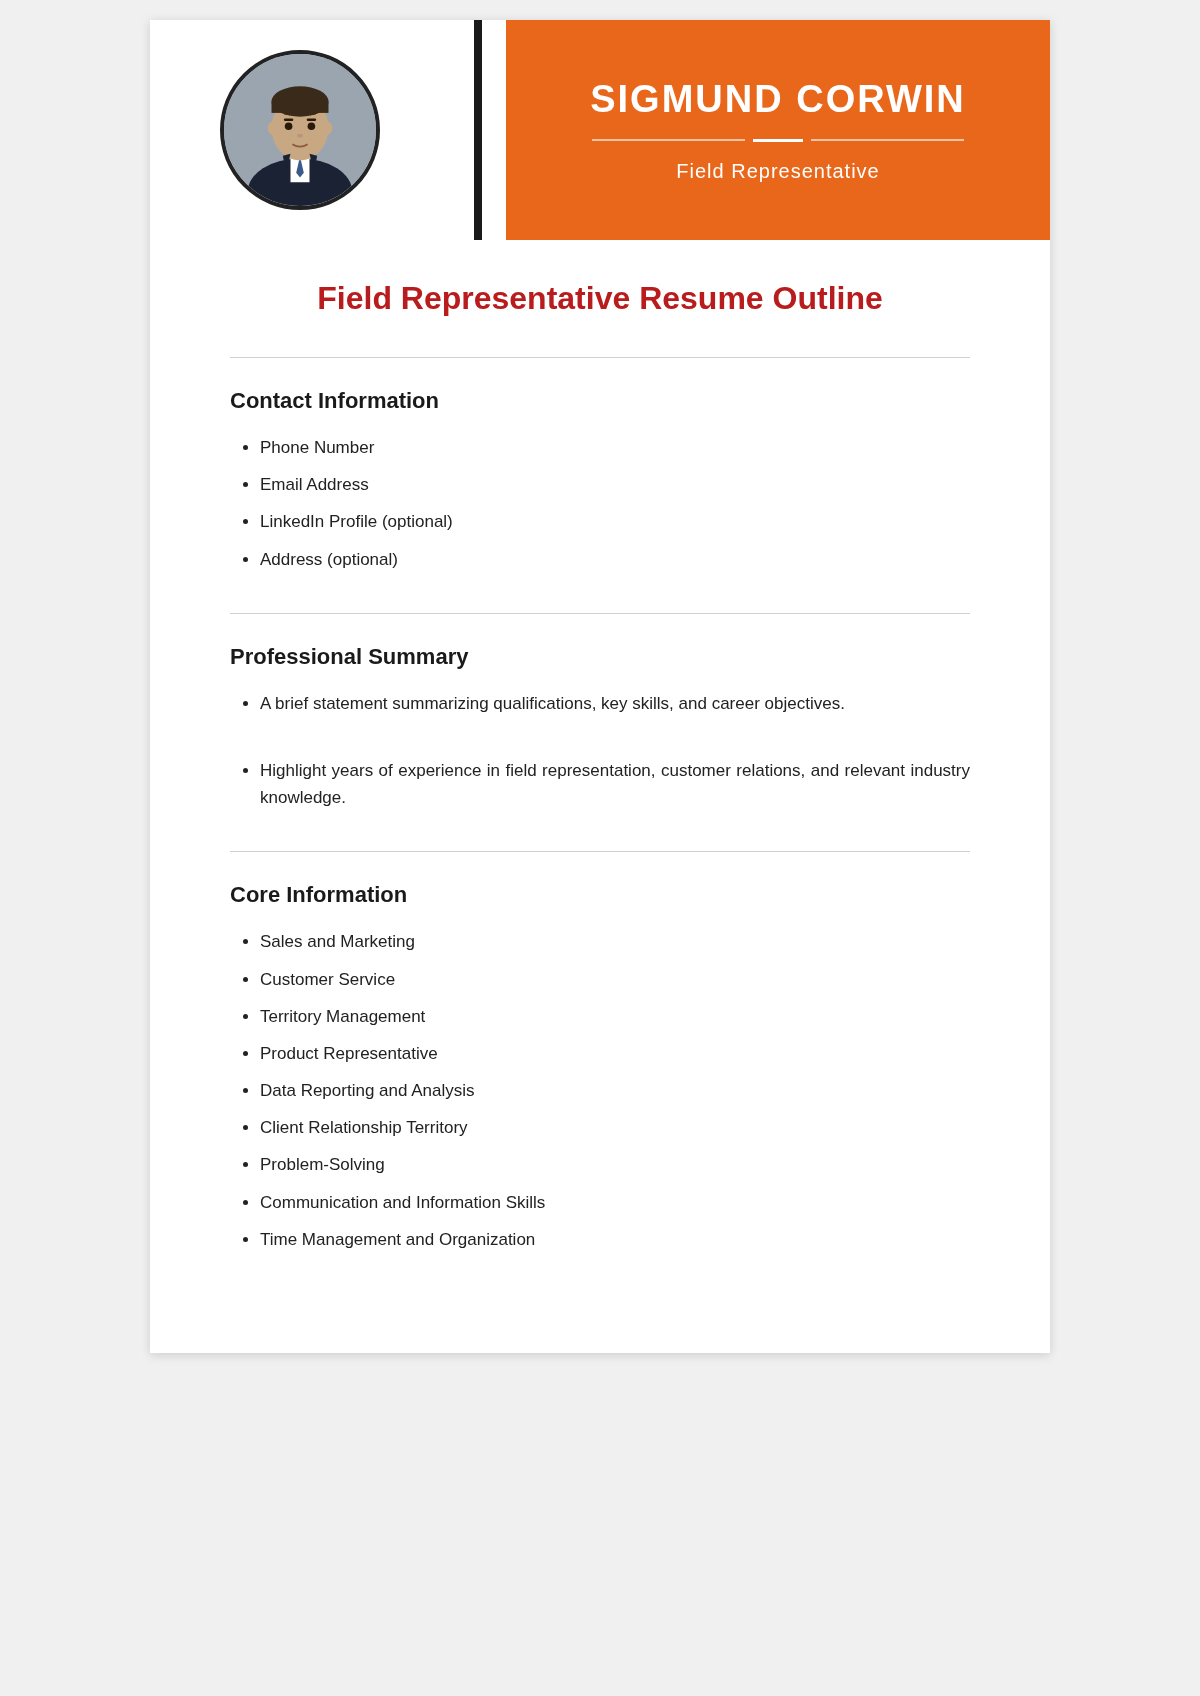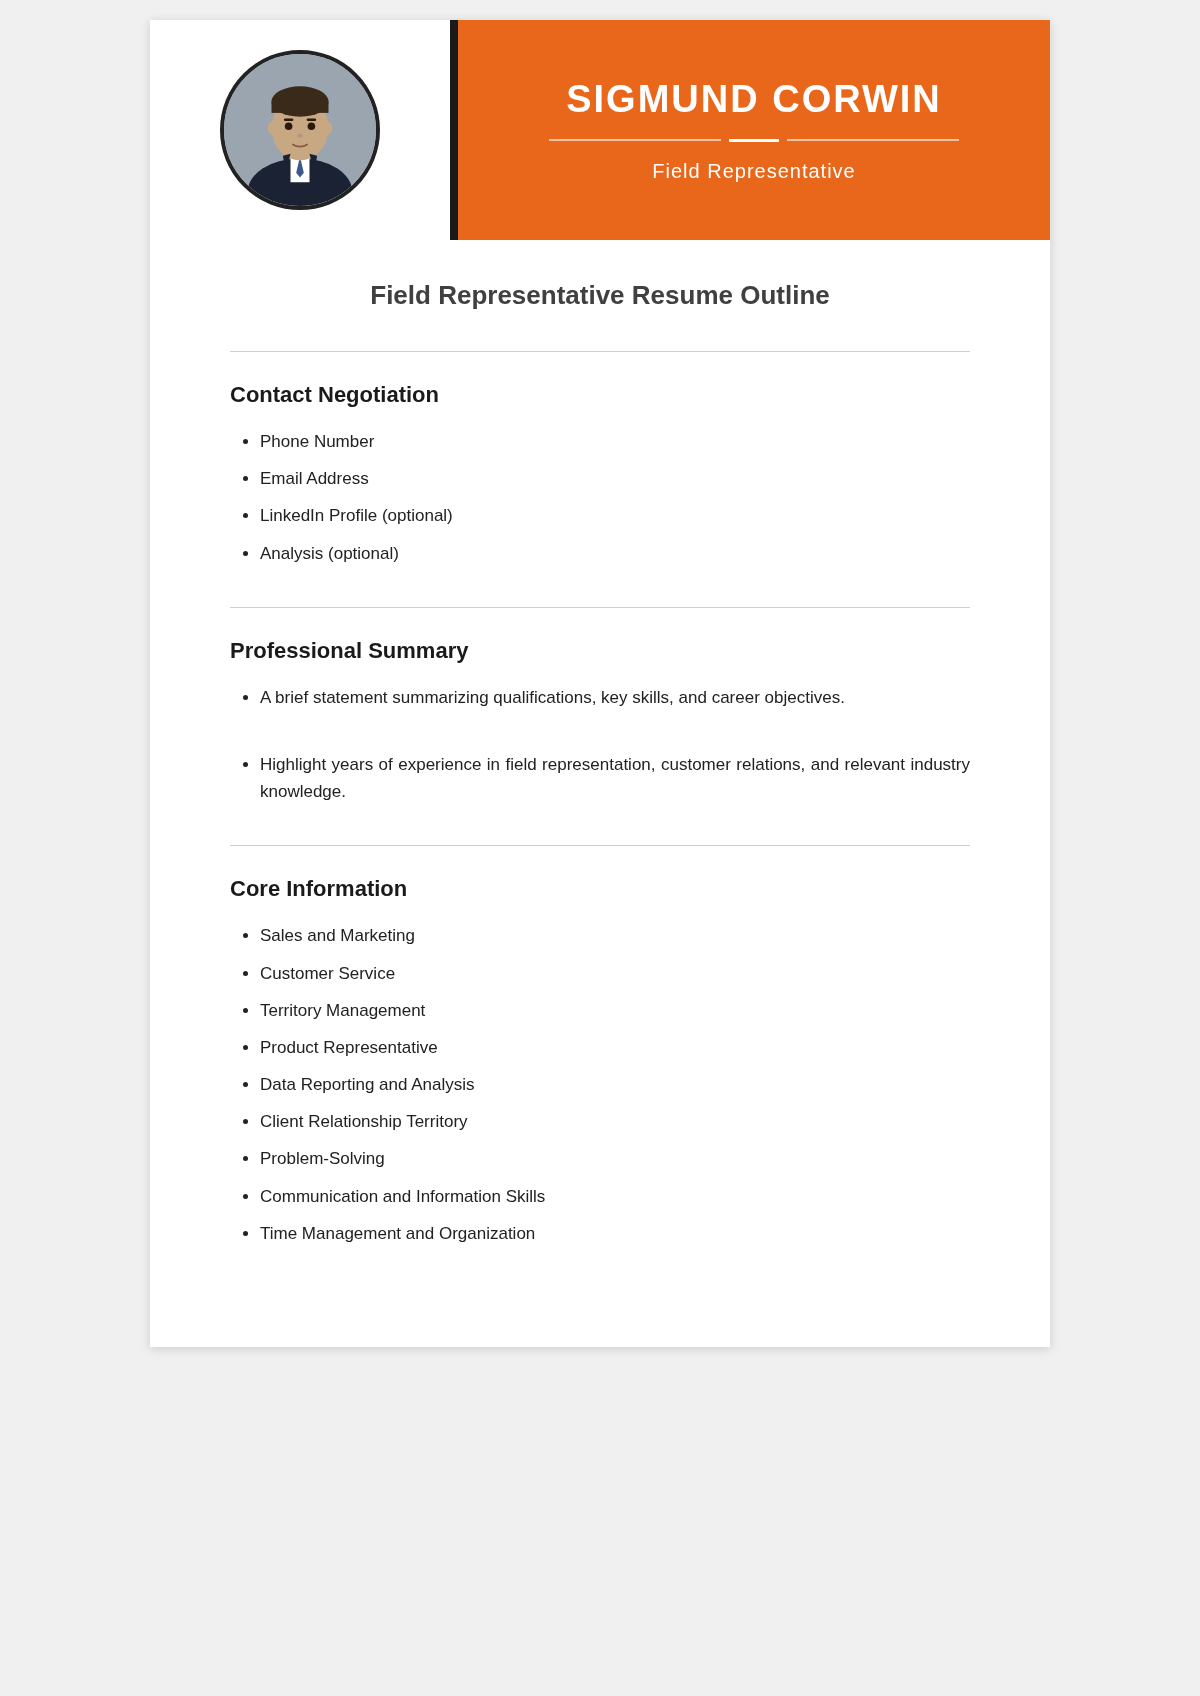--- a/index.html
+++ b/index.html
@@ -24,20 +24,21 @@
       box-shadow: 0 2px 10px rgba(0,0,0,0.15);
       overflow: hidden;
     }
 
     
     .header {
       display: flex;
       align-items: stretch;
       min-height: 220px;
       position: relative;
+      gap: 24px;
     }
 
     .header-left {
       width: 300px;
       background: #ffffff;
       display: flex;
       align-items: center;
       justify-content: center;
       padding: 30px;
       flex-shrink: 0;
@@ -120,23 +121,23 @@
       text-align: left;
     }
 
     
     .content {
       padding: 40px 80px 60px 80px;
     }
 
     .page-title {
       text-align: center;
-      font-size: 26px;
+      font-size: 32px;
       font-weight: 800;
-      color: #404040;
+      color: #b91c1c;
       margin-bottom: 40px;
     }
 
     .section {
       border-top: 1.5px solid #d0d0d0;
       padding-top: 30px;
       margin-bottom: 40px;
     }
 
     .section-title {
@@ -219,26 +220,26 @@
       </div>
       <div class="header-title">Field Representative</div>
     </div>
   </div>
 
   <div class="content">
 
     <h1 class="page-title">Field Representative Resume Outline</h1>
 
     <div class="section">
-      <h2 class="section-title">Contact Negotiation</h2>
+      <h2 class="section-title">Contact Information</h2>
       <ul>
         <li>Phone Number</li>
         <li>Email Address</li>
         <li>LinkedIn Profile (optional)</li>
-        <li>Analysis (optional)</li>
+        <li>Address (optional)</li>
       </ul>
     </div>
 
     <div class="section">
       <h2 class="section-title">Professional Summary</h2>
       <ul>
         <li>A brief statement summarizing qualifications, key skills, and career objectives.</li>
         <li class="justify">Highlight years of experience in field representation, customer relations, and relevant industry knowledge.</li>
       </ul>
     </div>

